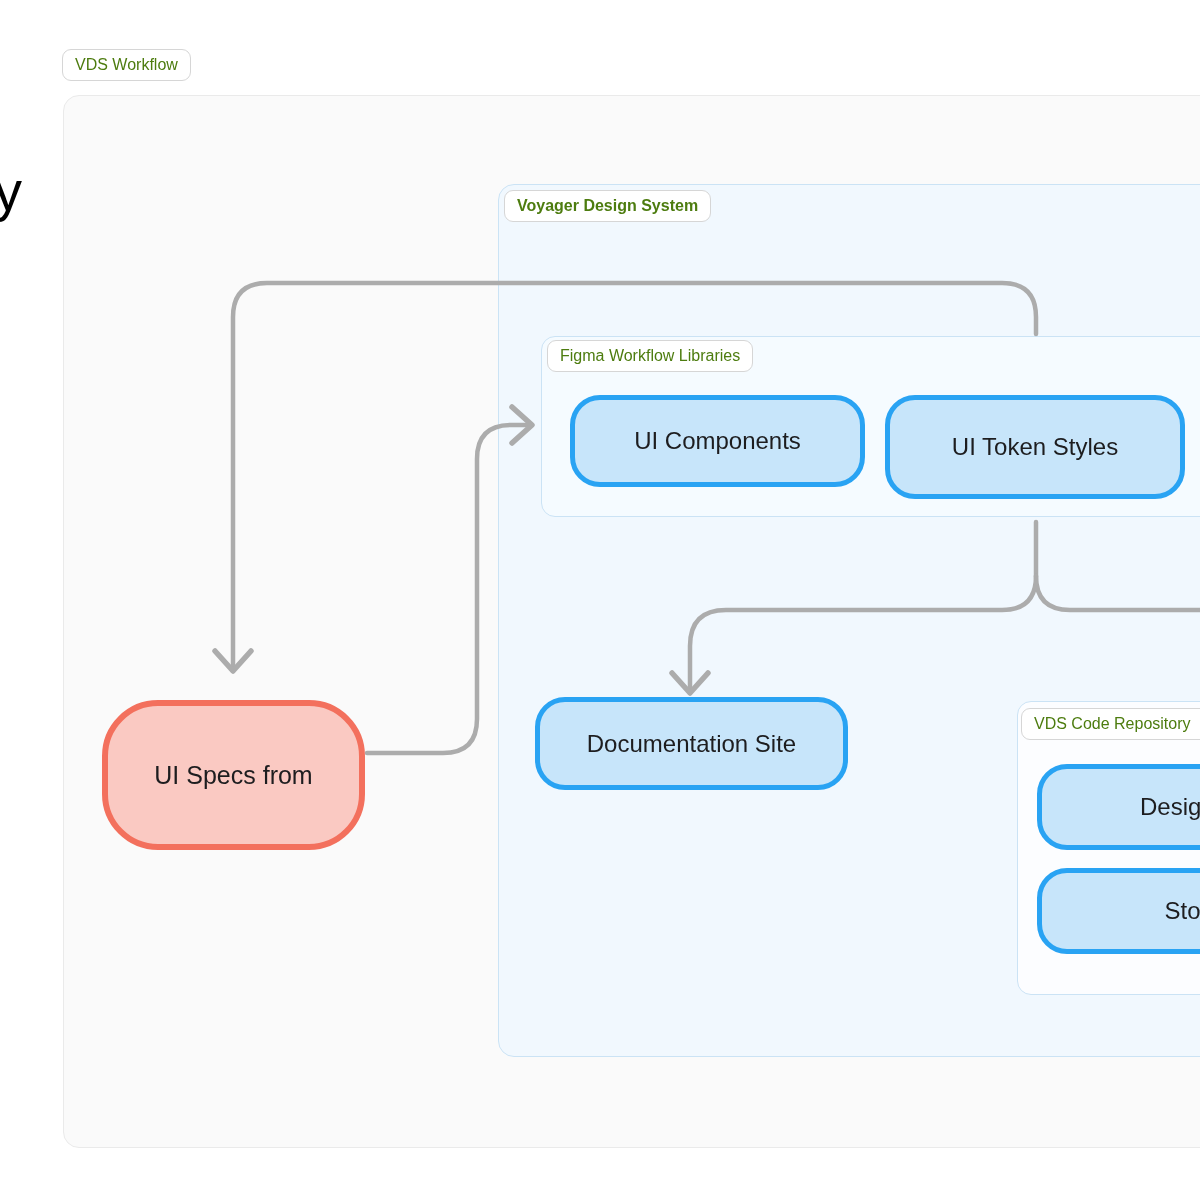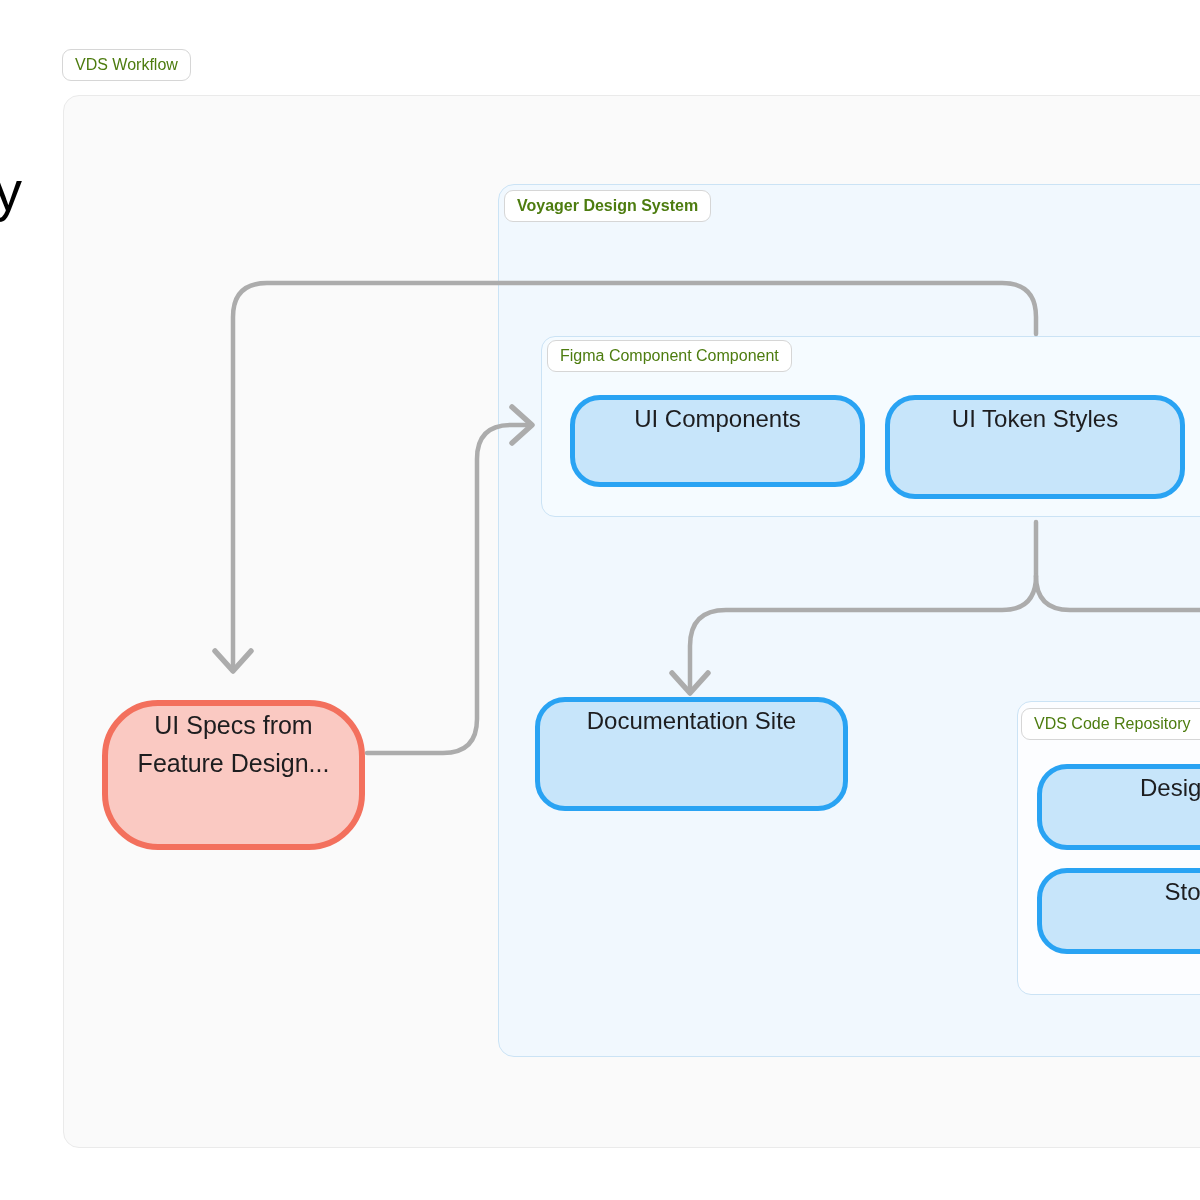--- a/index.html
+++ b/index.html
@@ -95,41 +95,42 @@
     text-align: center;
     font-size: 25px;
     line-height: 38px;
     color: #2e2e2e;
   }
 
   .node {
     display: flex;
     flex-direction: column;
     align-items: center;
+    justify-content: center;
     text-align: center;
     font-size: 24px;
     font-weight: 500;
     color: var(--text);
     line-height: 38px;
   }
   .node-blue {
     background: var(--node-blue-fill);
     border: 5px solid var(--node-blue-border);
     border-radius: 30px;
   }
   .node-red {
     background: var(--node-red-fill);
     border: 6px solid var(--node-red-border);
     border-radius: 56px;
     font-size: 25px;
     margin-top: 22px;
   }
   .n-ui-components  { left: 570px;  top: 395px; width: 295px; height: 92px; }
   .n-token-styles   { left: 885px;  top: 395px; width: 300px; height: 104px; }
-  .n-doc-site       { left: 535px;  top: 697px; width: 313px; height: 114px; }
+  .n-doc-site       { left: 535px;  top: 697px; width: 313px; height: 93px; }
   .n-ui-specs       { left: 102px;  top: 678px; width: 263px; height: 150px; }
   .n-design-tokens  { left: 1037px; top: 764px; width: 363px; height: 86px; }
   .n-storybook      { left: 1037px; top: 868px; width: 363px; height: 86px; }
 </style>
 </head>
 <body>
 
 <div class="canvas">
 
   <div class="abs heading-fragment">y</div>
@@ -151,39 +152,38 @@
 
     <path class="edge" d="M 1036 522 L 1036 576"></path>
 
     <path class="edge" d="M 1036 576 Q 1036 610 1002 610 L 726 610 Q 690 610 690 646 L 690 691"></path>
     <path class="edge edge-head" d="M 672 673 L 690 693 L 708 673"></path>
 
     <path class="edge" d="M 1036 576 Q 1036 610 1070 610 L 1240 610"></path>
   </svg>
 
   <div class="abs label-box voyager-label">Voyager Design System</div>
-  <div class="abs label-box figma-label">Figma Component Component</div>
+  <div class="abs label-box figma-label">Figma Workflow Libraries</div>
   <div class="abs label-box repo-label">VDS Code Repository</div>
 
 
   <div class="abs node node-blue n-ui-components">
     <span>UI Components</span>
   </div>
 
   <div class="abs node node-blue n-token-styles">
     <span>UI Token Styles</span>
   </div>
 
   <div class="abs node node-blue n-doc-site">
     <span>Documentation Site</span>
   </div>
 
   <div class="abs node node-red n-ui-specs">
     <span>UI Specs from</span>
-    <span>Feature Design...</span>
   </div>
 
   <div class="abs node node-blue n-design-tokens">
     <span>Design Tokens</span>
   </div>
 
   <div class="abs node node-blue n-storybook">
     <span>Storybook</span>
   </div>
 

